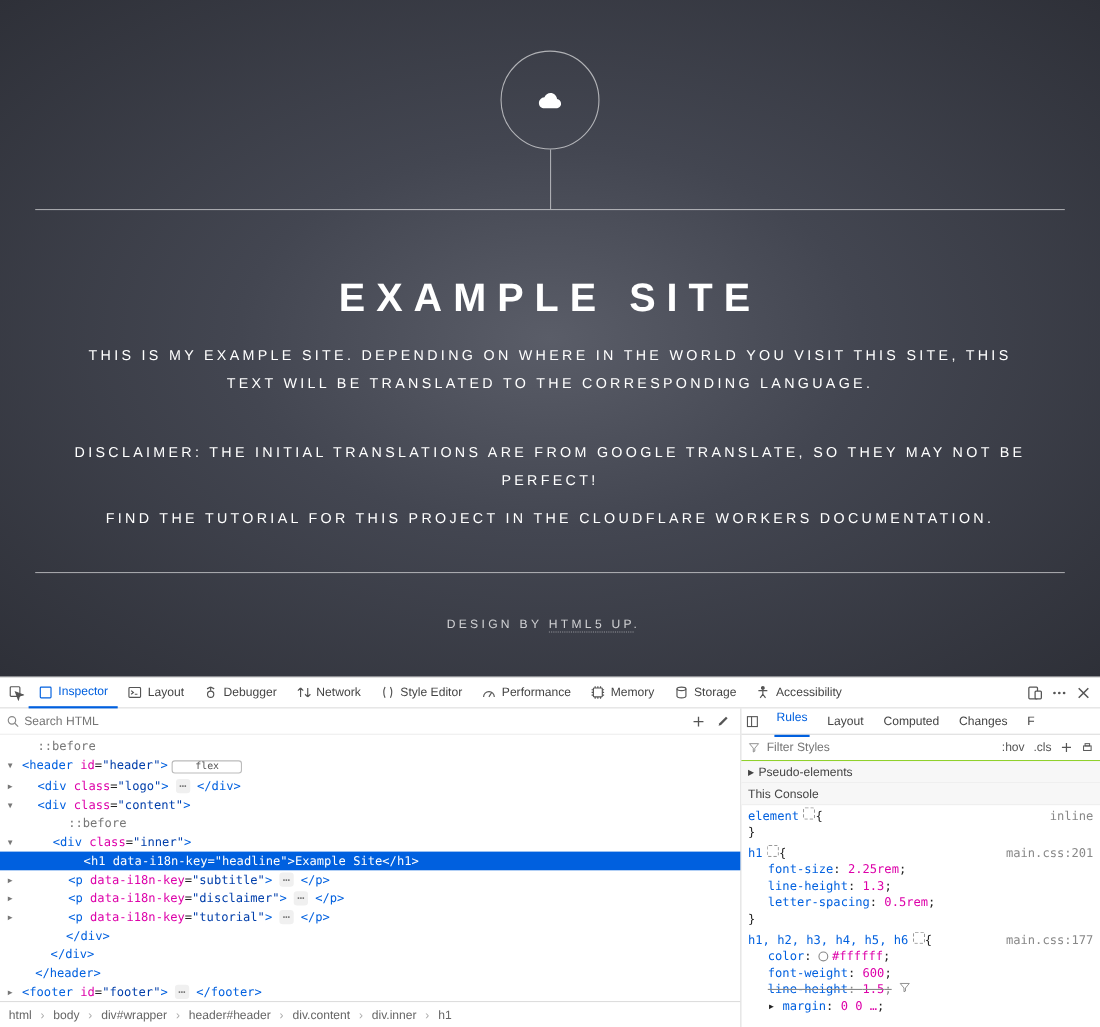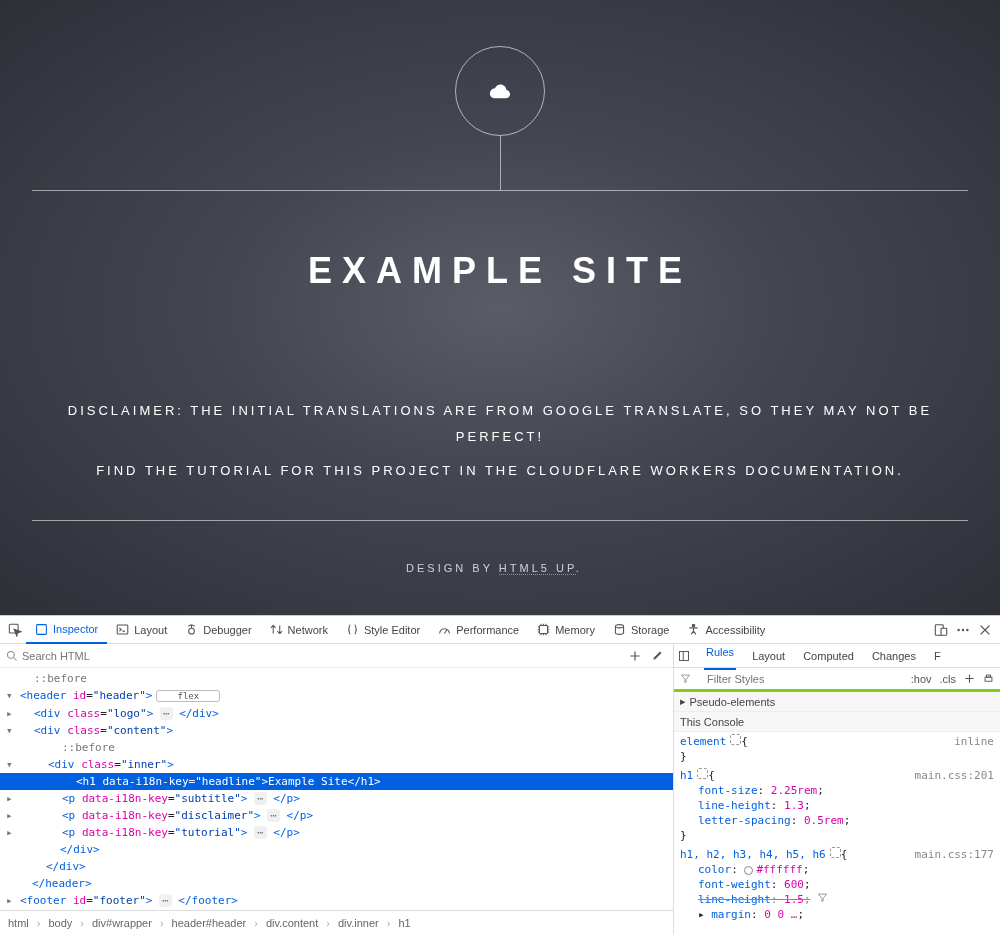--- a/index.html
+++ b/index.html
@@ -50,21 +50,21 @@
 .dt-tree .tw::before { content: ""; display: inline-block; width: 0; }
 
 .dt-crumbs { height: 24px; border-top: 1px solid #ddd; display: flex; align-items: center; padding: 0 8px; gap: 8px; font-size: 11px; color: #666; }
 .dt-crumb { cursor: pointer; }
 .dt-crumb-sep { color: #aaa; }
 
 .dt-rules { width: 326px; display: flex; flex-direction: column; }
 .dt-rules-tabs { height: 24px; display: flex; align-items: center; border-bottom: 1px solid #ddd; padding: 0 4px; gap: 14px; }
 .dt-rtab { cursor: pointer; color: #444; padding: 0 2px; }
 .dt-rtab.active { color: #0060df; border-bottom: 2px solid #0060df; padding-bottom: 10px; margin-bottom: -5px; }
-.dt-rules-filter { height: 24px; display: flex; align-items: center; padding: 0 6px; border-bottom: 3px solid #84cc16; gap: 16px; }
+.dt-rules-filter { height: 24px; display: flex; align-items: center; padding: 0 6px; border-bottom: 1px solid #84cc16; gap: 6px; }
 .dt-rules-filter svg { width: 11px; height: 11px; }
 .dt-rules-filter input { flex: 1; border: none; outline: none; font-size: 11px; color: #888; }
 .dt-rules-filter .filt-btns { display: flex; gap: 8px; font-size: 11px; color: #555; }
 .dt-rules-section { height: 20px; display: flex; align-items: center; padding: 0 6px; font-size: 11px; color: #444; border-bottom: 1px solid #eee; background: #f7f7f7; }
 .dt-rules-section .chev { margin-right: 4px; }
 .dt-rules-body { flex: 1; overflow: auto; font-family: Menlo, Consolas, monospace; font-size: 11px; line-height: 15px; padding: 2px 6px; }
 .css-rule { margin-bottom: 4px; }
 .css-head { display: flex; }
 .css-head .sel { color: #0060df; }
 .css-head .loc { margin-left: auto; color: #888; }
@@ -81,20 +81,21 @@
 
 <div class="rendered-page">
   <div class="logo-circle">
     <svg class="cloud-svg" viewBox="0 0 24 16">
         <path d="M19 7c-.3-3.4-3.1-6-6.5-6-2.7 0-5 1.7-6 4.1C3.3 5.4 1 7.9 1 11c0 3 2.5 5 5.5 5H18c2.8 0 5-2 5-4.5 0-2.3-1.8-4.2-4-4.5z"></path>
       </svg>
   </div>
   <div class="stem"></div>
   <div class="hr1"></div>
   <h1 class="headline">EXAMPLE SITE</h1>
+  <p class="subtitle">THIS IS MY EXAMPLE SITE. DEPENDING ON WHERE IN THE WORLD YOU VISIT THIS SITE, THIS TEXT WILL BE TRANSLATED TO THE CORRESPONDING LANGUAGE.</p>
   <p class="disclaimer">DISCLAIMER: THE INITIAL TRANSLATIONS ARE FROM GOOGLE TRANSLATE, SO THEY MAY NOT BE PERFECT!</p>
   <p class="tutorial">FIND THE TUTORIAL FOR THIS PROJECT IN THE CLOUDFLARE WORKERS DOCUMENTATION.</p>
   <div class="hr2"></div>
   <div class="footer-credit">
     <span>DESIGN BY </span><span class="underline">HTML5 UP</span><span>.</span>
   </div>
 </div>
 
 <div class="devtools">
   <div class="dt-tabs">

